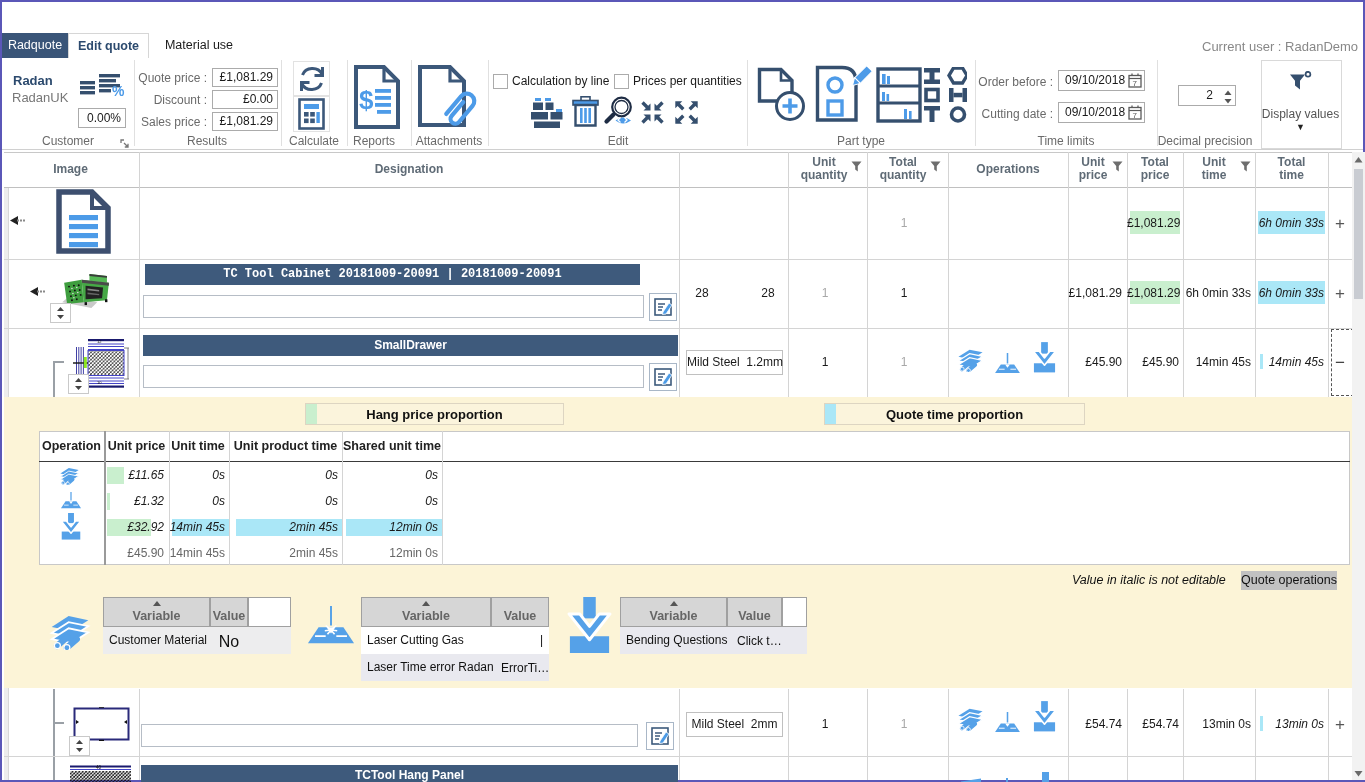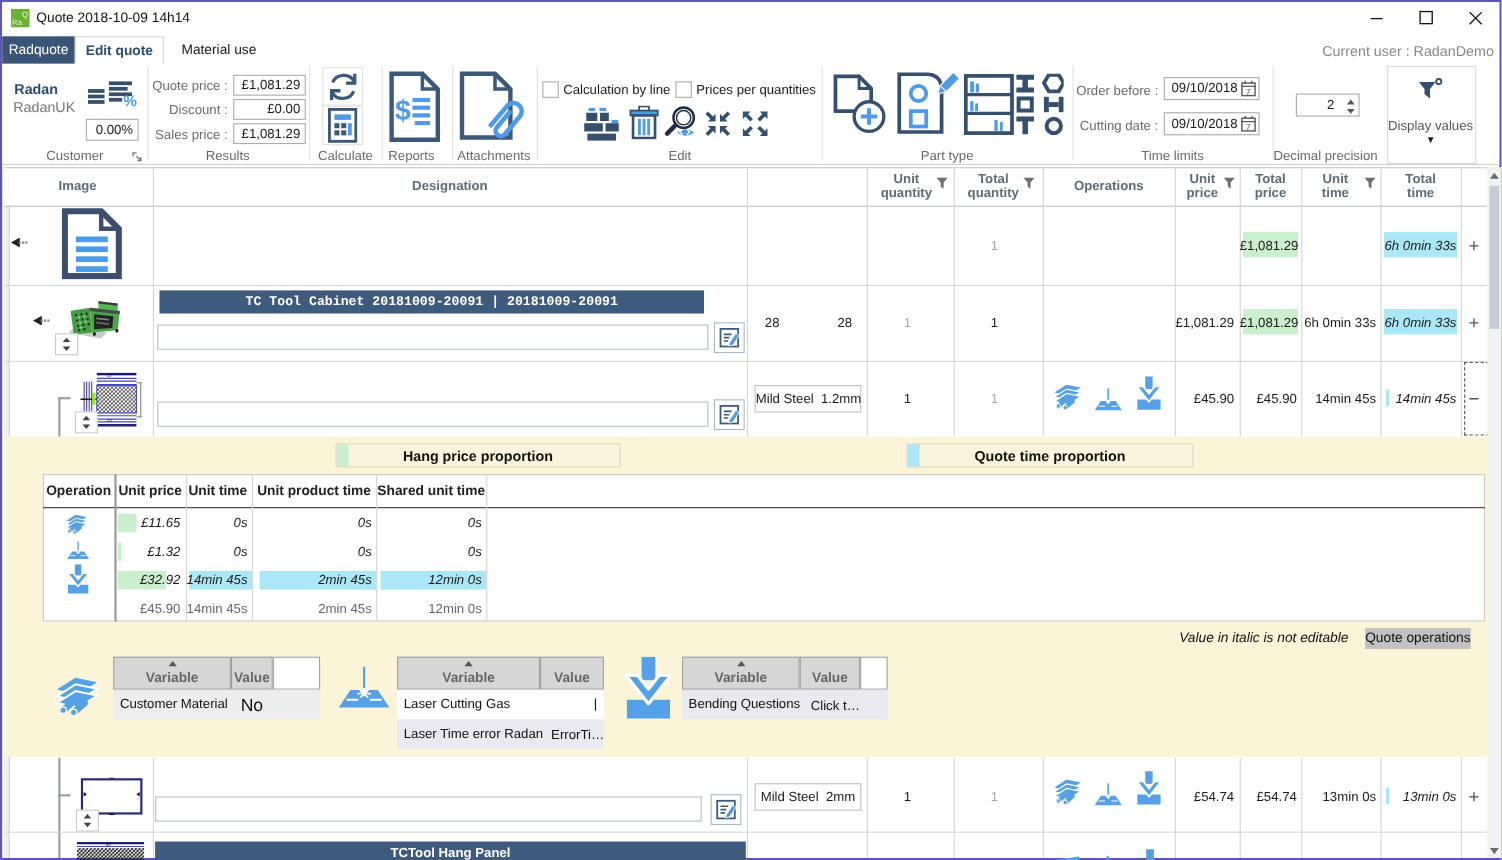--- a/index.html
+++ b/index.html
@@ -18,34 +18,20 @@
 .bar{position:absolute;background:#3e5a7c;color:#fff;font-weight:bold;font-size:12px;text-align:center;line-height:21px;height:21px;}
 .dinp{position:absolute;background:#fff;border:1px solid #b6bdc6;height:23px;box-sizing:border-box;}
 .ebtn{position:absolute;width:28px;height:28px;background:#fff;border:1px solid #a9b7c7;box-sizing:border-box;}
 .grn{background:#c9efce;}
 .cyn{background:#aae7f7;}
 .spin{position:absolute;width:21px;height:20px;background:#fff;border:1px solid #c9c9c9;box-sizing:border-box;}
 </style></head>
 <body>
 <div id="win">
 
-<div class="abs" style="left:0;top:0;width:1361px;height:29px;background:#fff;">
-  <svg class="abs" style="left:8px;top:6px;" width="17" height="17">
-        <rect x="0" y="0" width="17" height="17" fill="#69b42d"></rect>
-        <text x="1" y="15" font-size="7" fill="#e8f5dc" font-family="Liberation Sans">Ra</text>
-        <text x="10" y="7" font-size="7" fill="#fff" font-family="Liberation Sans">Q</text>
-      </svg>
-  <div class="abs" style="left:31px;top:7px;font-size:12.5px;color:#111;">Quote 2018-10-09 14h14</div>
-  <svg class="abs" style="left:1238px;top:5px;" width="120" height="18">
-    <line x1="6" y1="10" x2="17" y2="10" stroke="#111" stroke-width="1.2"></line>
-    <rect x="51" y="3.5" width="11" height="11" fill="none" stroke="#111" stroke-width="1.2"></rect>
-    <line x1="96" y1="4" x2="107" y2="15" stroke="#111" stroke-width="1.2"></line>
-        <line x1="107" y1="4" x2="96" y2="15" stroke="#111" stroke-width="1.2"></line>
-  </svg>
-</div>
 
 <div class="abs" style="left:0;top:29px;width:1361px;height:27px;background:#fff;">
   <div class="abs" style="left:0;top:2px;width:66px;height:25px;background:#3a5578;color:#fff;font-size:12.5px;text-align:center;line-height:25px;">Radquote</div>
   <div class="abs" style="left:66px;top:2px;width:81px;height:26px;background:#fff;border:1px solid #d6d6d6;border-bottom:none;box-sizing:border-box;color:#2c4a6e;font-weight:bold;font-size:12.5px;text-align:center;line-height:24px;">Edit quote</div>
   <div class="abs" style="left:147px;top:2px;width:100px;height:25px;color:#1a1a1a;font-size:12.5px;text-align:center;line-height:25px;">Material use</div>
   <div class="abs" style="left:1200px;top:8px;font-size:13px;color:#888;">Current user : RadanDemo</div>
 </div>
 
 <div id="ribbon" class="abs" style="left:0;top:56px;width:1361px;height:92px;background:#fff;border-bottom:1px solid #d0d0d0;box-sizing:border-box;">
 
@@ -411,20 +397,21 @@
         <line x1="0" y1="25" x2="15" y2="25" stroke="#111" stroke-width="1.4"></line>
         <rect x="10.8" y="19" width="3" height="11" fill="#8ce620"></rect>
         <path d="M51 10 H56 M51 41 H56 M55 10 V41" stroke="#777" stroke-width="0.9" fill="none"></path>
         <text x="24" y="5" font-size="4" fill="#111" font-family="Liberation Sans">12</text>
         <text x="24" y="46" font-size="4" fill="#111" font-family="Liberation Sans">10</text>
       </svg></div>
 <div class="spin" style="left:66px;top:372px;"><svg width="19" height="18">
         <path d="M9.5 3 L13 7 H6 Z" fill="#444"></path>
         <path d="M9.5 15 L6 11 H13 Z" fill="#444"></path>
       </svg></div>
+<div class="bar" style="left:141px;top:333px;width:535px;">SmallDrawer</div>
 <div class="dinp" style="left:141px;top:363px;width:501px;"></div>
 <div class="ebtn" style="left:647px;top:361px;"><svg width="26" height="26" viewBox="0 0 26 26">
         <rect x="5" y="5" width="16" height="16" fill="#fff" stroke="#3c5a7c" stroke-width="1.6"></rect>
         <line x1="8" y1="10" x2="15" y2="10" stroke="#3c5a7c" stroke-width="1.5"></line>
         <line x1="8" y1="13" x2="13" y2="13" stroke="#3c5a7c" stroke-width="1.5"></line>
         <line x1="8" y1="16" x2="12" y2="16" stroke="#3c5a7c" stroke-width="1.5"></line>
         <path d="M13 18 L19 9 L22 11 L16 20 L12.5 20.5 Z" fill="#4c9be6" stroke="#fff" stroke-width="0.8"></path>
       </svg></div>
 <div class="abs" style="left:684px;top:348px;width:97px;height:25px;border:1px solid #c0c0c0;box-sizing:border-box;background:#fff;font-size:12px;color:#1a1a1a;text-align:center;line-height:23px;white-space:nowrap;">Mild Steel&nbsp; 1.2mm</div>
 <div class="cell" style="left:786px;top:353px;width:74px;text-align:center;">1</div>

